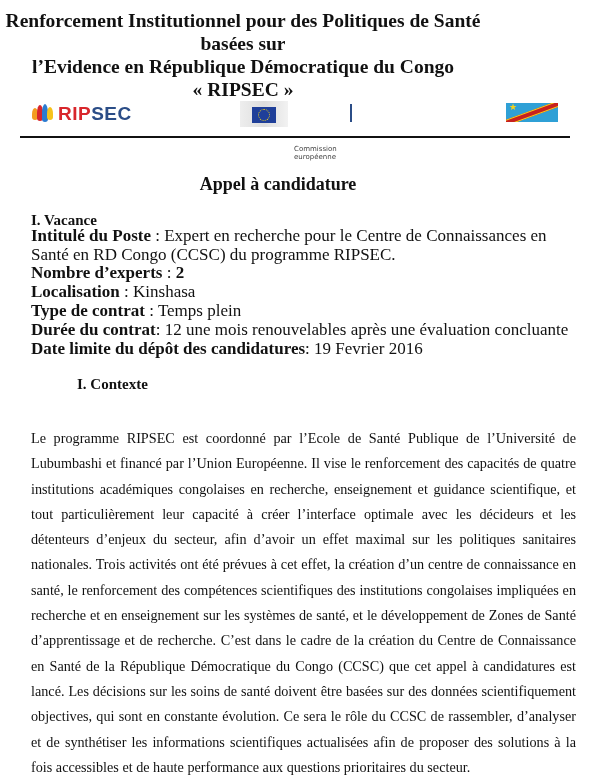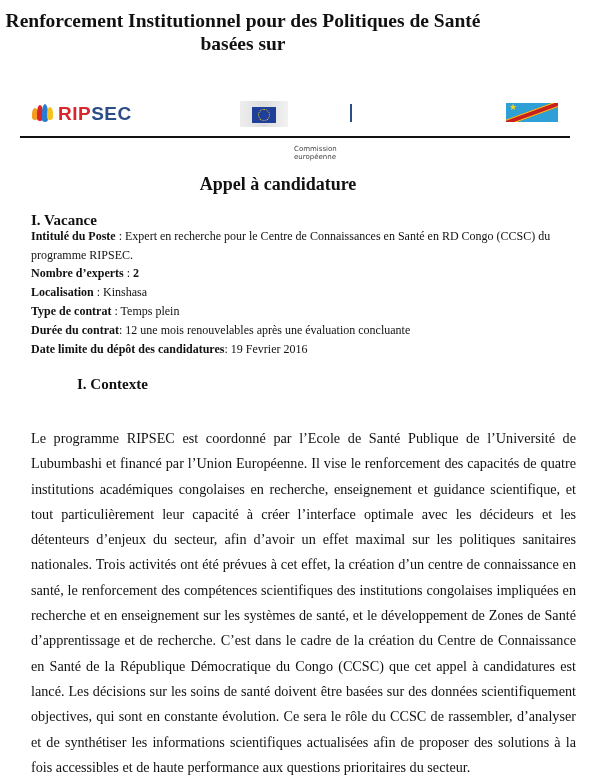--- a/index.html
+++ b/index.html
@@ -21,29 +21,31 @@
   .ec-flag i { position: absolute; left: 6px; top: 2px; width: 10px; height: 10px; border: 1px dotted #f1d21a; border-radius: 50%; }
   .ec-text { position: absolute; left: 54px; top: 6px; font-family: "DejaVu Sans", sans-serif; font-size: 7px; line-height: 8px; color: #444; margin-top: 40px; }
   .ec-bar { position: absolute; left: 110px; top: 5px; width: 2px; height: 18px; background: #2b4d87; }
   .drc { position: absolute; left: 506px; top: 8px; width: 52px; height: 19px; background: #2fa0d6; overflow: hidden; }
   .drc-stripe { position: absolute; left: -8px; top: 7px; width: 70px; height: 4px; background: #c8201e;
                 border-top: 1px solid #f6d21b; border-bottom: 1px solid #f6d21b; transform: rotate(-20deg); }
   .drc-star { position: absolute; left: 3px; top: 0px; color: #f6d21b; font-size: 9px; line-height: 9px; }
   .rule { position: absolute; left: 20px; width: 550px; top: 136px; height: 2px; background: #111; }
   .h-appel { position: absolute; left: 0; width: 556px; top: 174px; text-align: center; font-weight: bold; font-size: 18px; }
   .h-sec { position: absolute; left: 31px; font-weight: bold; font-size: 15px; }
-  .field { position: absolute; left: 31px; width: 545px; font-size: 12px; line-height: 18.5px; }
+  .field { position: absolute; left: 31px; width: 545px; font-size: 17px; line-height: 18.5px; }
   .field b { font-weight: bold; }
   .para { position: absolute; left: 31px; width: 545px; top: 426px; font-size: 14.2px; line-height: 25.3px; text-align: justify; }
 </style>
 </head>
 <body>
 
 <div class="title">
   <div>Renforcement Institutionnel pour des Politiques de Santé basées sur</div>
+  <div>l’Evidence en République Démocratique du Congo</div>
+  <div>« RIPSEC »</div>
 </div>
 
 <div class="logos">
   <div class="ripsec">
     <div class="ripsec-people">
       <span style="left:0;top:4px;width:6px;height:12px;background:#f39c1f;"></span>
       <span style="left:5px;top:1px;width:6px;height:16px;background:#d8262b;"></span>
       <span style="left:10px;top:0;width:6px;height:18px;background:#2b7bd0;"></span>
       <span style="left:15px;top:3px;width:6px;height:13px;background:#f6c21b;"></span>
     </div>

